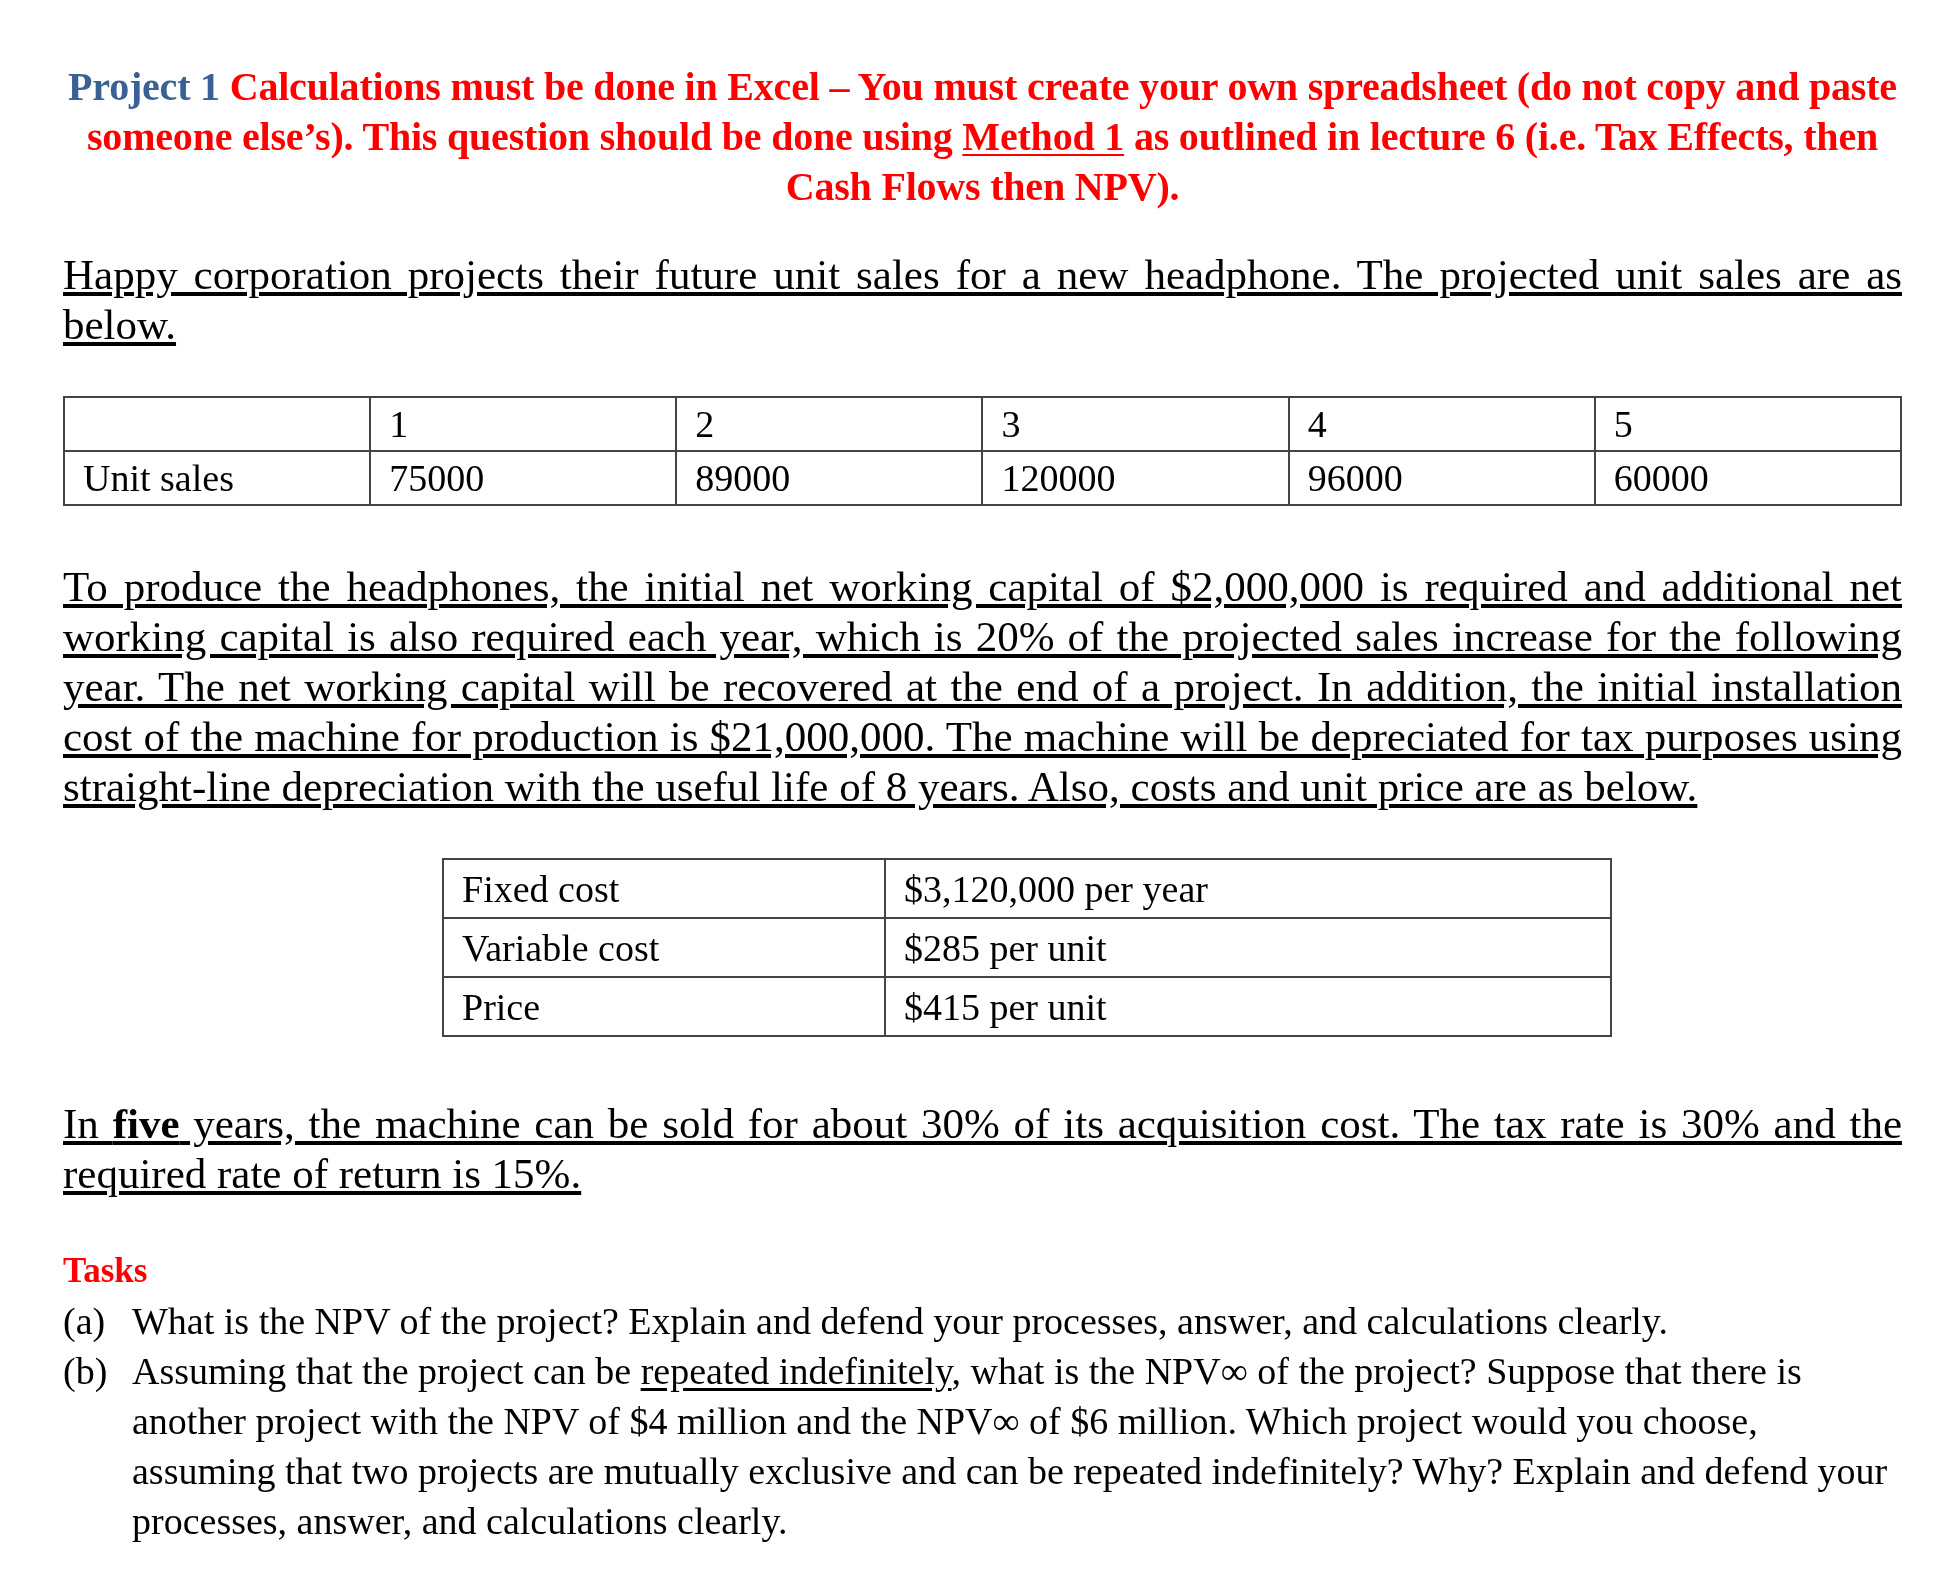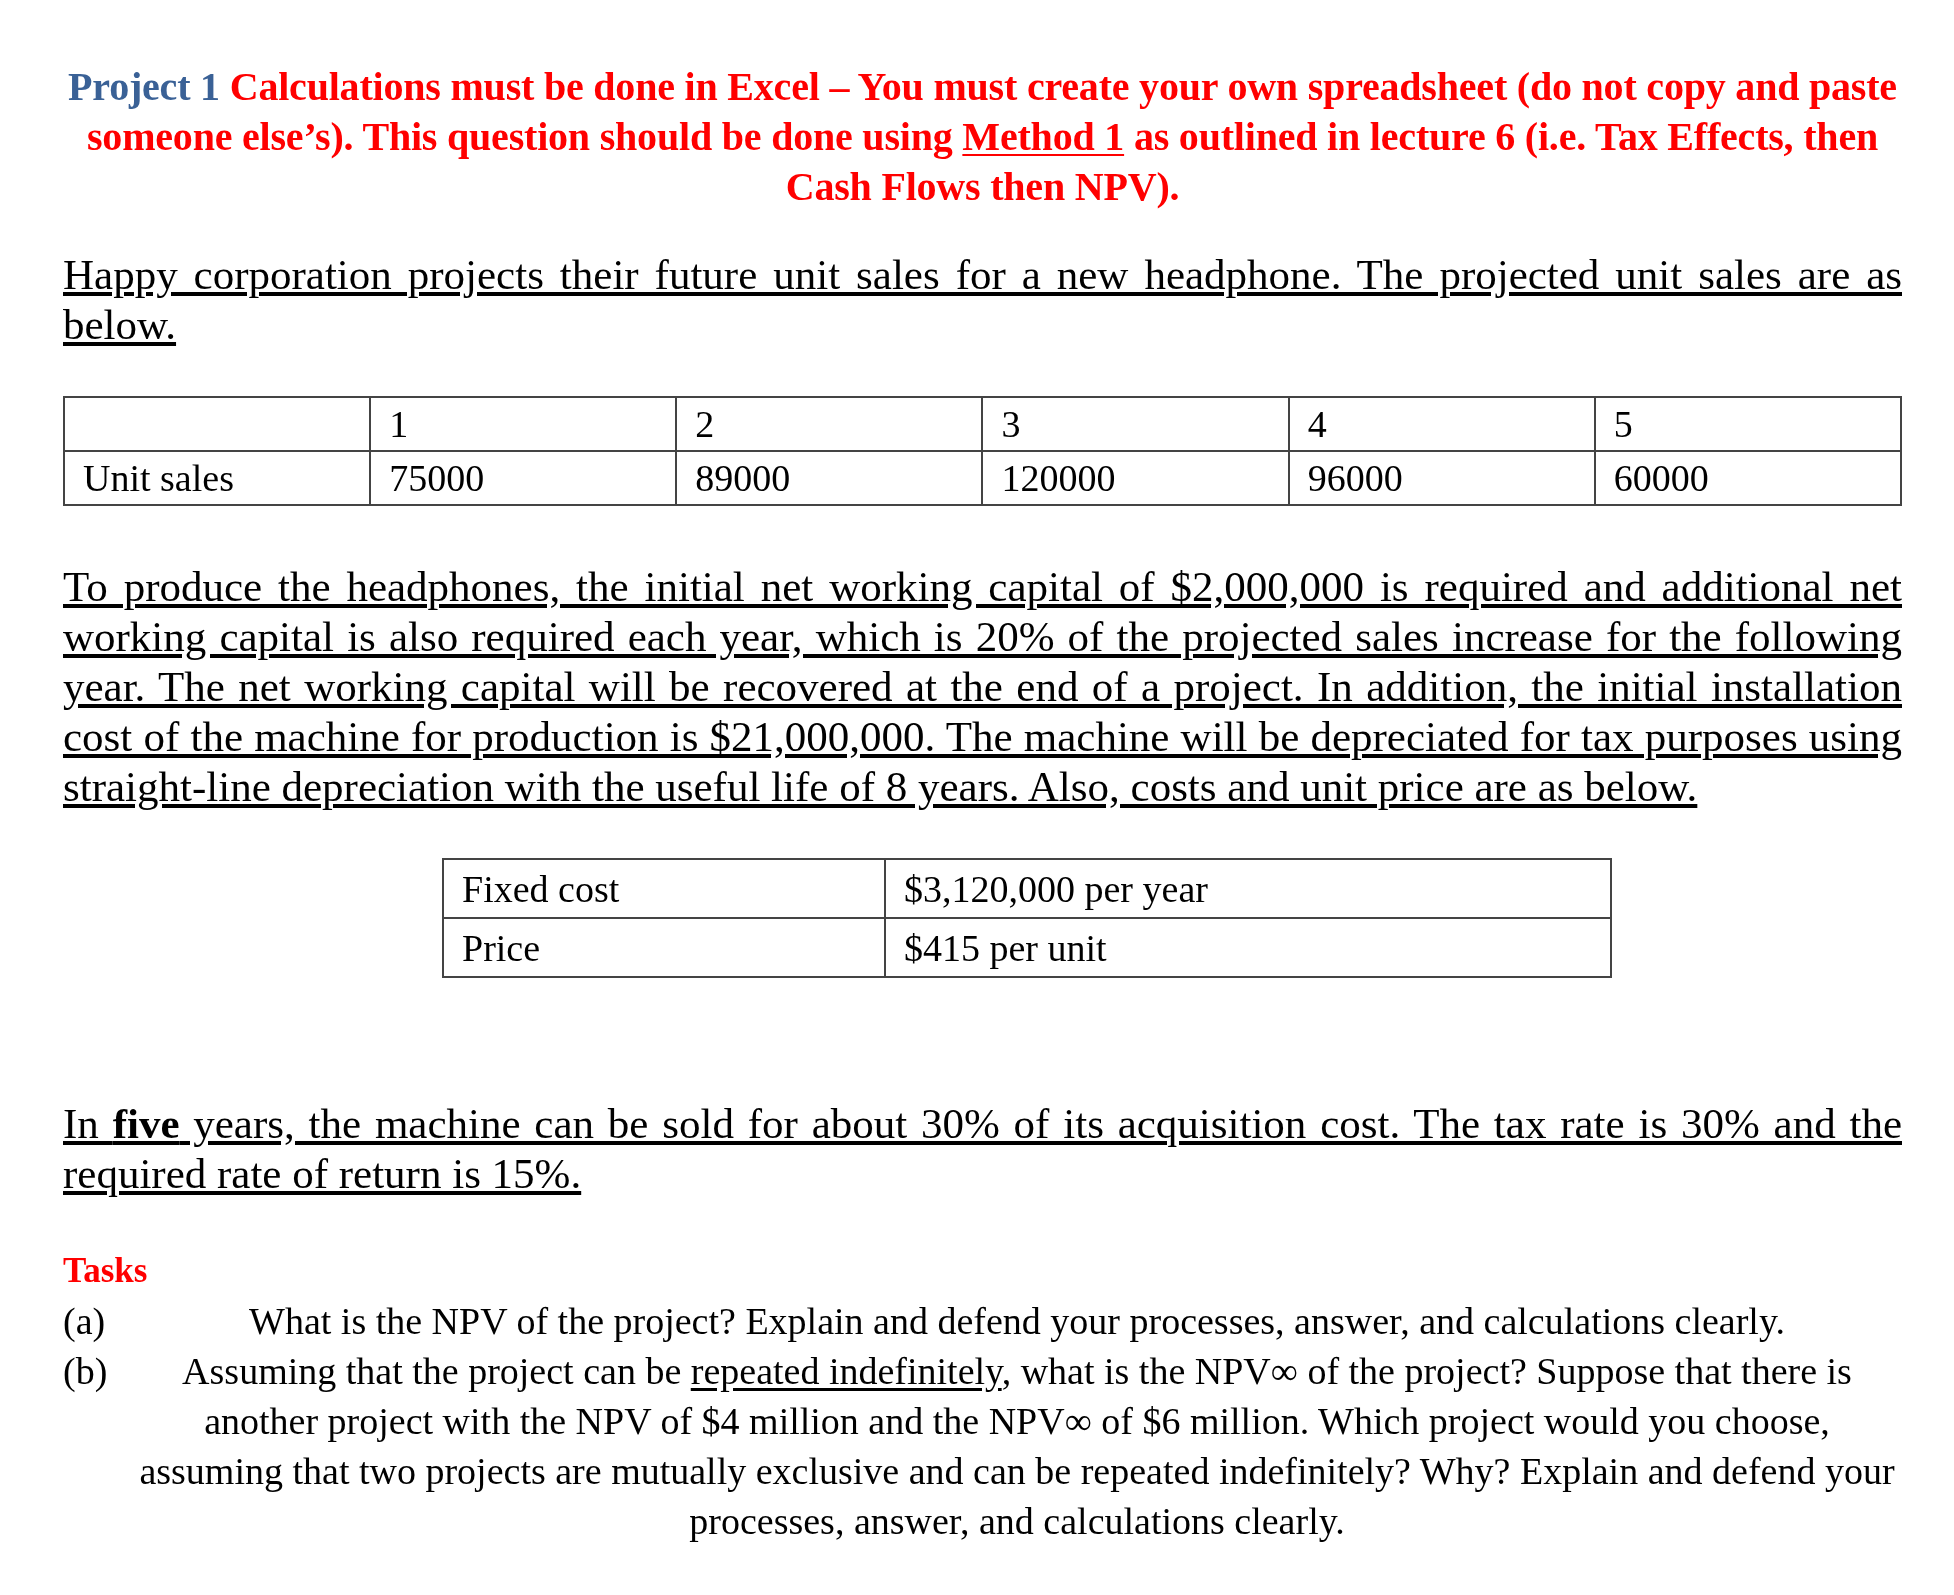--- a/index.html
+++ b/index.html
@@ -19,21 +19,21 @@
   td { border: 2px solid #444; padding: 0 18px; vertical-align: middle; }
   #units { left: 63px; top: 396px; width: 1839px; table-layout: fixed; }
   #units td { height: 52px; }
   #costs { left: 442px; top: 858px; width: 1170px; table-layout: fixed; }
   #costs td { height: 57px; }
   #costs td.c1 { width: 404px; }
   .tasks-title { position: absolute; left: 63px; top: 1246px; font-size: 35px;
                  line-height: 50px; font-weight: bold; color: #ff0000; }
   .task { position: absolute; left: 63px; width: 1839px; font-size: 38px; line-height: 50px; }
   .task .lbl { position: absolute; left: 0; top: 0; }
-  .task .txt { margin-left: 69px; display: block; text-align: center; }
+  .task .txt { margin-left: 69px; display: block; }
   #task-a { top: 1296px; }
   #task-b { top: 1346px; }
   .task u { text-underline-offset: 4px; }
 </style>
 </head>
 <body>
 
 <div class="block title">
   <span class="proj">Project 1</span>
   <span>Calculations must be done in Excel – You must create your own spreadsheet (do not copy and paste someone else’s). This question should be done using </span><u>Method 1</u><span> as outlined in lecture 6 (i.e. Tax Effects, then Cash Flows then NPV).</span>
@@ -64,20 +64,24 @@
 
 <div id="p2" class="block para para-last">To produce the headphones, the initial net working capital of $2,000,000 is required and additional net working capital is also required each year, which is 20% of the projected sales increase for the following year. The net working capital will be recovered at the end of a project. In addition, the initial installation cost of the machine for production is $21,000,000. The machine will be depreciated for tax purposes using straight-line depreciation with the useful life of 8 years. Also, costs and unit price are as below.</div>
 
 <table id="costs">
   <tbody>
       <tr>
     <td class="c1">Fixed cost</td>
     <td>$3,120,000 per year</td>
   </tr>
   <tr>
+    <td class="c1">Variable cost</td>
+    <td>$285 per unit</td>
+  </tr>
+  <tr>
     <td class="c1">Price</td>
     <td>$415 per unit</td>
   </tr>
 </tbody>
   </table>
 
 <div id="p3" class="block para para-last"><span>In </span><b>five</b><span> years, the machine can be sold for about 30% of its acquisition cost. The tax rate is 30% and the required rate of return is 15%.</span></div>
 
 <div class="tasks-title">Tasks</div>
 

